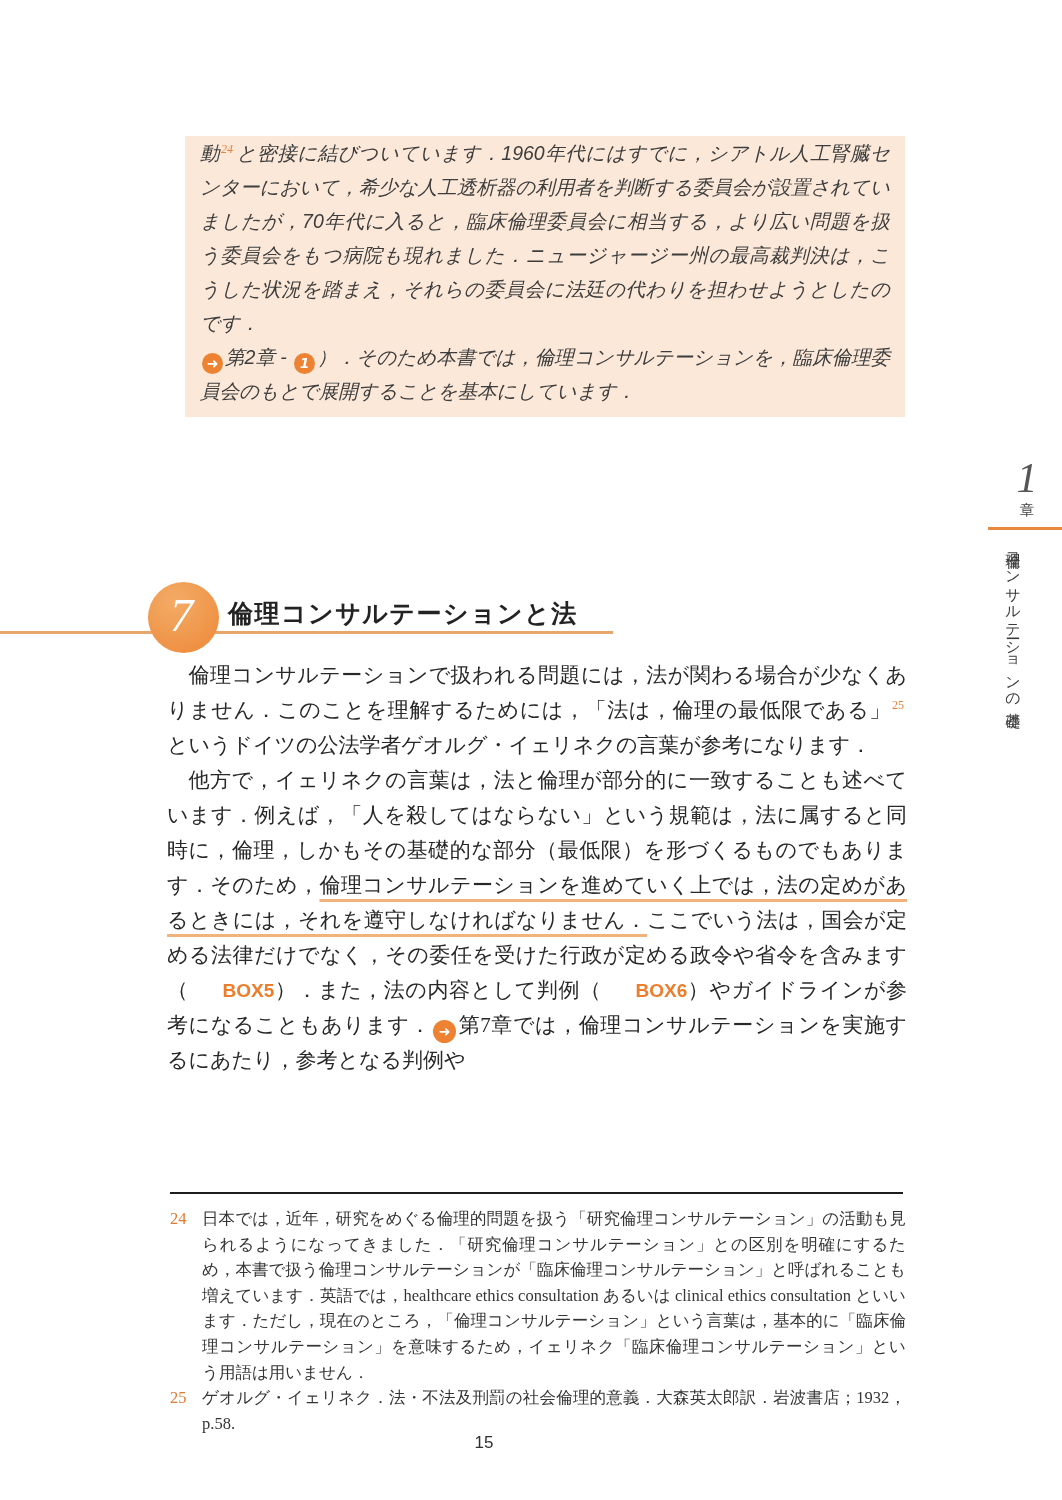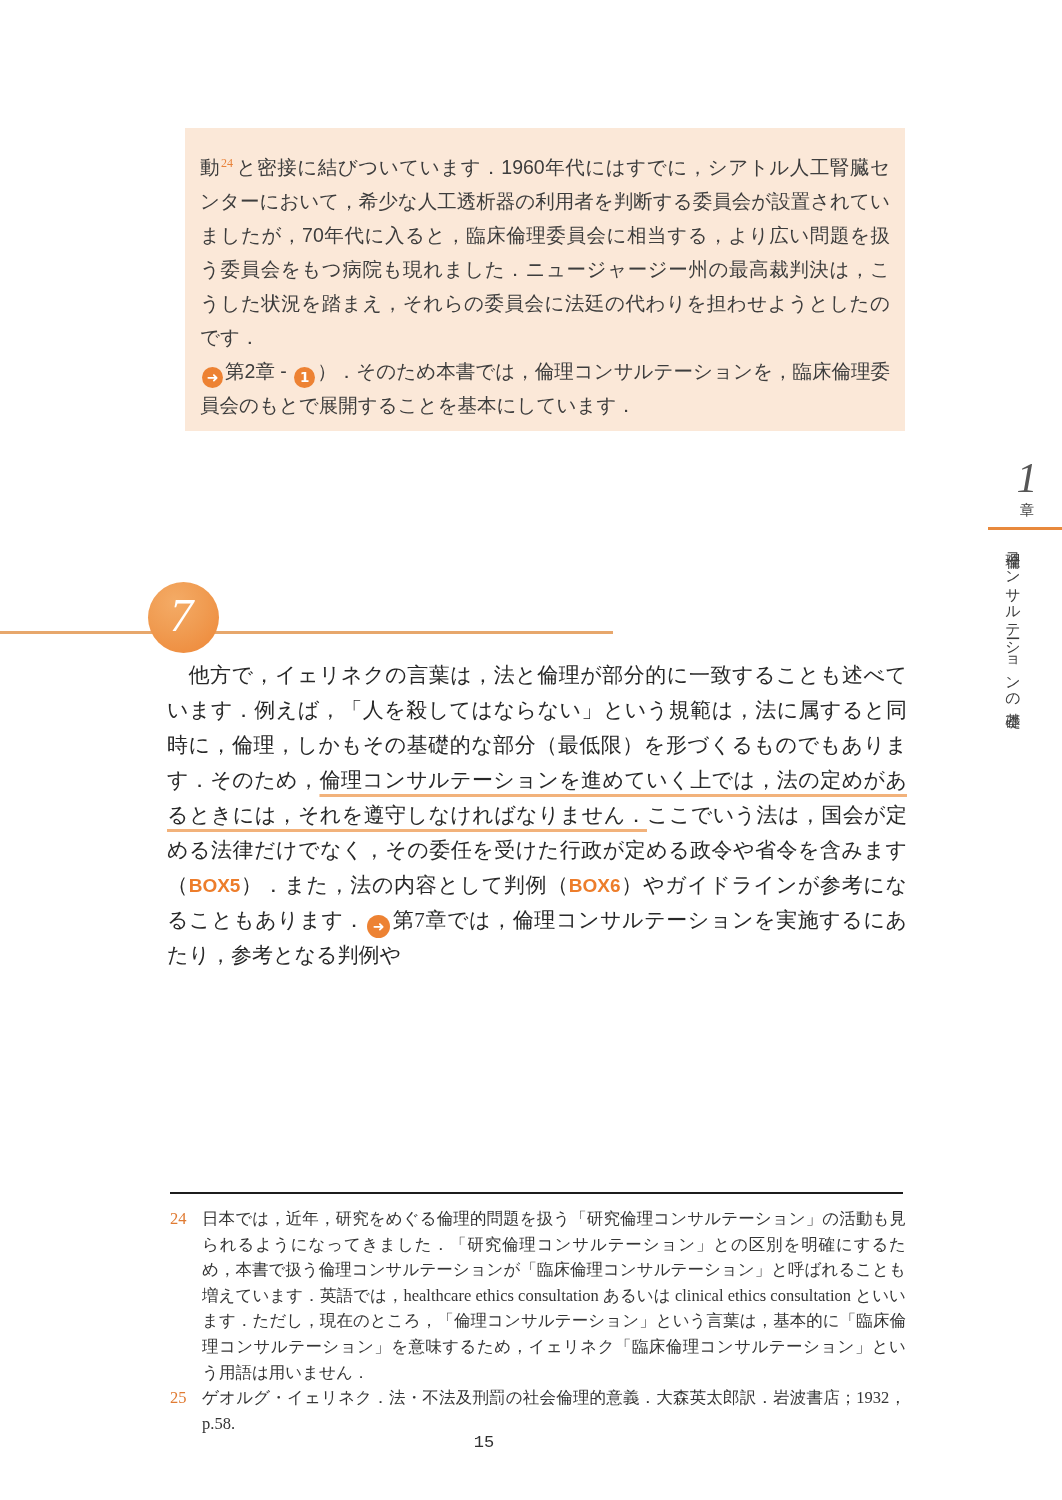--- a/index.html
+++ b/index.html
@@ -9,28 +9,29 @@
     width:1062px;height:1500px;
     margin:0 auto;
     background:#ffffff;
     overflow:hidden;
     font-family:"Liberation Serif", serif;
     color:#2b2b2b;
   }
 
   
   .intro-box{
-    position:absolute;left:185px;top:128px;width:720px;
+    position:absolute;left:185px;top:136px;width:720px;
     box-sizing:border-box;
     background:#fbe8d8;
-    padding:22px 15px 9px 15px;
+    padding:0 15px 9px 15px;
     font-family:"Liberation Sans", sans-serif;
     font-size:19.5px;line-height:34px;
     color:#3d3d3d;
     text-align:justify;
+    font-style:italic;
   }
   .intro-box p{margin:0;}
   .fn-ref{
     color:#e8823a;
     font-size:12px;
     vertical-align:super;
     line-height:0;
     margin:0 3px 0 1px;
     font-family:"Liberation Serif", serif;
   }
@@ -114,20 +115,21 @@
     text-decoration-color:#f2b27b;
     text-decoration-thickness:3px;
     text-underline-offset:7px;
     text-decoration-skip-ink:none;
   }
   .box-ref{
     font-family:"Liberation Sans", sans-serif;
     font-weight:bold;
     font-size:19px;
     color:#ed7d2b;
+    margin-left:34px;
   }
   .body-text .circle-icon{width:23px;height:23px;vertical-align:-4px;}
 
   
   .fn-rule{
     position:absolute;left:170px;top:1192px;width:733px;height:1.6px;
     background:#1c1c1c;
   }
   .footnotes{
     position:absolute;left:170px;top:1206px;width:736px;
@@ -140,21 +142,21 @@
   .fn-num{
     flex:0 0 32px;
     color:#e07b33;
   }
   .fn-text{flex:1;}
 
   
   .page-number{
     position:absolute;left:0;top:1433px;width:968px;
     text-align:center;
-    font-family:Liberation Mono, monospace;
+    font-family:Liberation Sans, sans-serif;
     font-size:17px;color:#2f2f2f;
   }
 </style>
 </head>
 <body>
 
 <div class="page">
 
   <div class="ch-num">1</div>
   <div class="ch-suffix">章</div>
@@ -165,22 +167,24 @@
     <p><span>動</span><sup class="fn-ref">24</sup><span>と密接に結びついています．1960年代にはすでに，シアトル人工腎臓センターにおいて，希少な人工透析器の利用者を判断する委員会が設置されていましたが，70年代に入ると，臨床倫理委員会に相当する，より広い問題を扱う委員会をもつ病院も現れました．ニュージャージー州の最高裁判決は，こうした状況を踏まえ，それらの委員会に法廷の代わりを担わせようとしたのです．</span></p>
     <p><span class="circle-icon arrow">
           <span>➜</span>
         </span><span>第2章 - </span><span class="circle-icon badge">1</span><span>）．そのため本書では，倫理コンサルテーションを，臨床倫理委員会のもとで展開することを基本にしています．</span></p>
   </section>
 
   <div class="section-rule"></div>
   <div class="section-circle">
     <span class="section-num">7</span>
   </div>
+  <h2 class="section-title">倫理コンサルテーションと法</h2>
 
   <main class="body-text">
+    <p><span>　倫理コンサルテーションで扱われる問題には，法が関わる場合が少なくありません．このことを理解するためには，「法は，倫理の最低限である」</span><sup class="fn-ref">25</sup><span>というドイツの公法学者ゲオルグ・イェリネクの言葉が参考になります．</span></p>
     <p><span>　他方で，イェリネクの言葉は，法と倫理が部分的に一致することも述べています．例えば，「人を殺してはならない」という規範は，法に属すると同時に，倫理，しかもその基礎的な部分（最低限）を形づくるものでもあります．そのため，</span><span class="law-underline">倫理コンサルテーションを進めていく上では，法の定めがあるときには，それを遵守しなければなりません．</span><span>ここでいう法は，国会が定める法律だけでなく，その委任を受けた行政が定める政令や省令を含みます（</span><span class="box-ref">BOX5</span><span>）．また，法の内容として判例（</span><span class="box-ref">BOX6</span><span>）やガイドラインが参考になることもあります．</span><span class="circle-icon arrow">
           <span>➜</span>
         </span><span>第7章では，倫理コンサルテーションを実施するにあたり，参考となる判例や</span></p>
   </main>
 
   <div class="fn-rule"></div>
   <div class="footnotes">
     <div class="fn-item">
       <span class="fn-num">24</span>
       <span class="fn-text">日本では，近年，研究をめぐる倫理的問題を扱う「研究倫理コンサルテーション」の活動も見られるようになってきました．「研究倫理コンサルテーション」との区別を明確にするため，本書で扱う倫理コンサルテーションが「臨床倫理コンサルテーション」と呼ばれることも増えています．英語では，healthcare ethics consultation あるいは clinical ethics consultation といいます．ただし，現在のところ，「倫理コンサルテーション」という言葉は，基本的に「臨床倫理コンサルテーション」を意味するため，イェリネク「臨床倫理コンサルテーション」という用語は用いません．</span>

